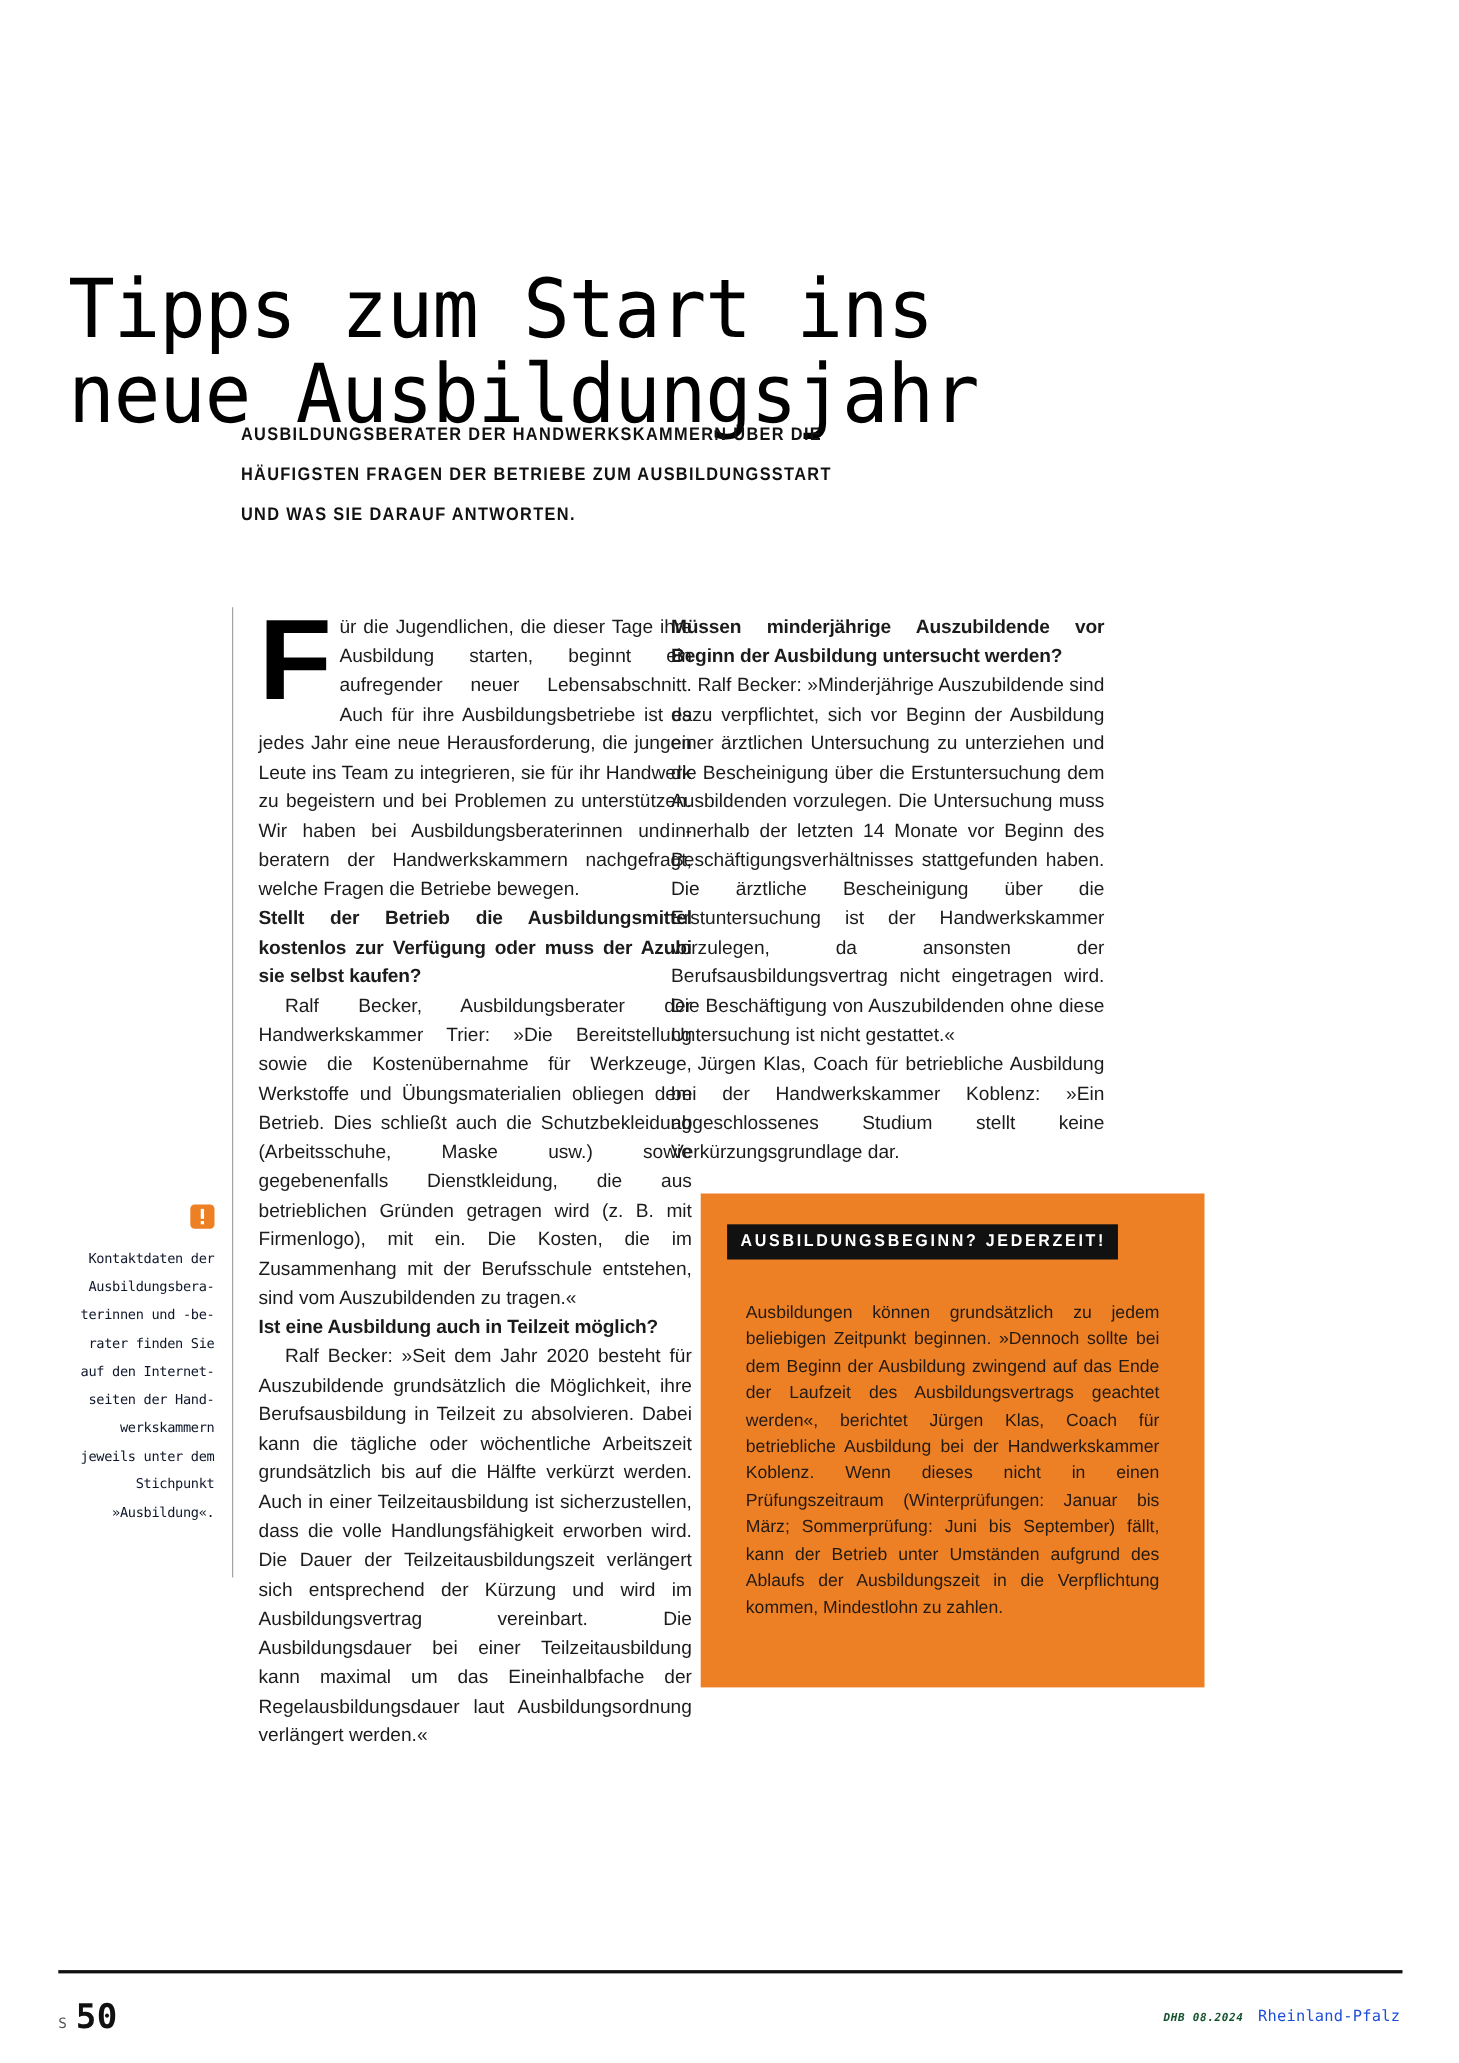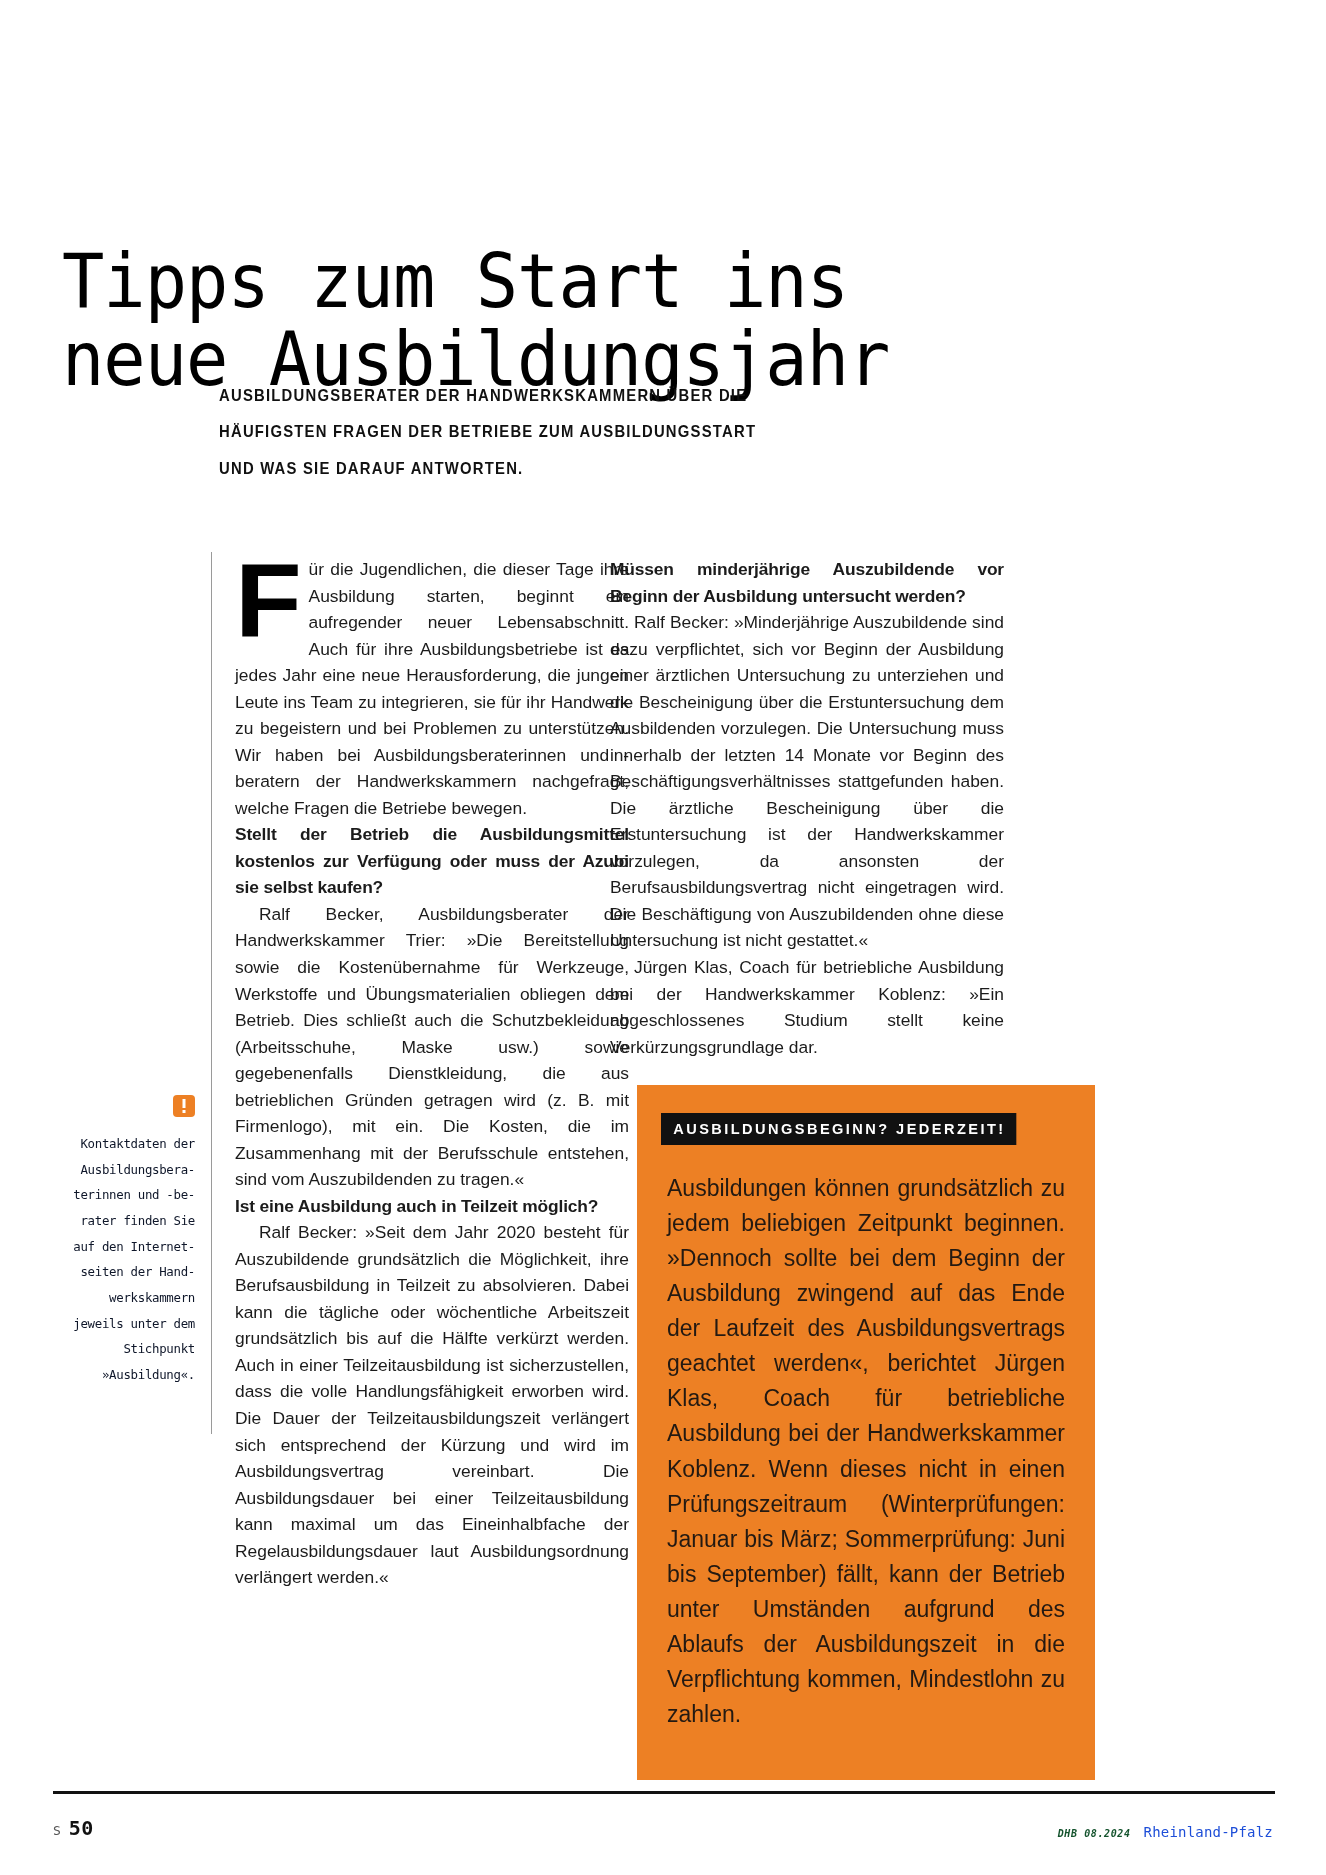--- a/index.html
+++ b/index.html
@@ -174,22 +174,22 @@
     font-weight: 600;
     font-size: 15.5px;
     letter-spacing: 2.6px;
     padding: 7px 11px 7px 13px;
     margin-bottom: 20px;
     white-space: nowrap;
     transform: scaleX(0.94);
     transform-origin: left center;
   }
   .callout-body {
-    margin: 6px;
-    font-size: 23px;
+    margin: 17px;
+    font-size: 16px;
     line-height: 1.525;
     color: #231912;
     text-align: justify;
   }
 
   
   .footer-rule {
     position: absolute;
     left: 53px;
     top: 1791px;
@@ -204,21 +204,21 @@
     font-family: "DejaVu Sans Mono", "Liberation Mono", monospace;
     color: #111111;
     white-space: nowrap;
   }
   .footer-left .fl-s {
     font-size: 13px;
     color: #555555;
     letter-spacing: 1px;
   }
   .footer-left .fl-num {
-    font-size: 20px;
+    font-size: 31px;
     font-weight: bold;
     letter-spacing: 0.5px;
     margin-left: 7px;
   }
   .footer-right {
     position: absolute;
     right: 53px;
     top: 1822px;
     font-family: "DejaVu Sans Mono", "Liberation Mono", monospace;
     white-space: nowrap;

